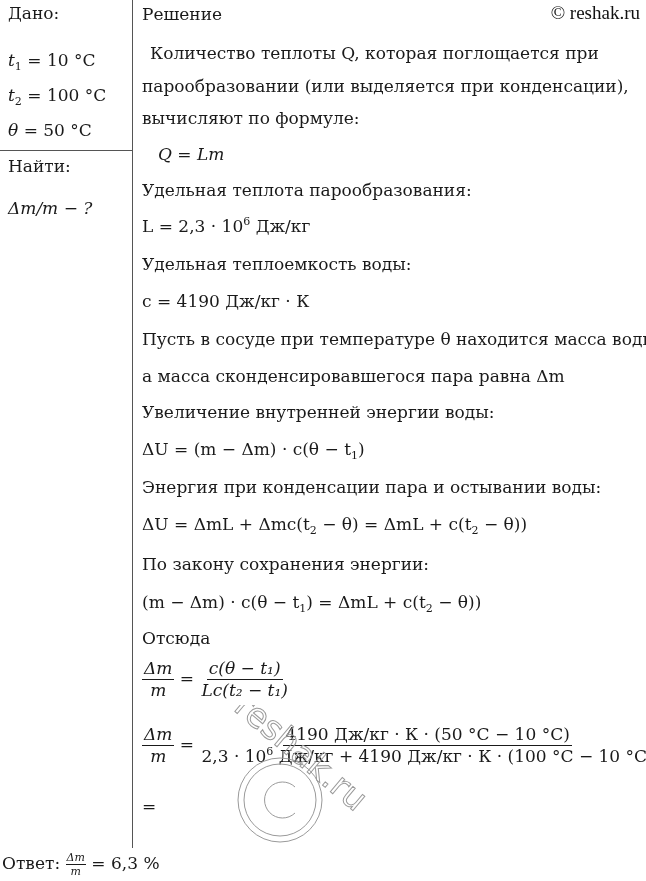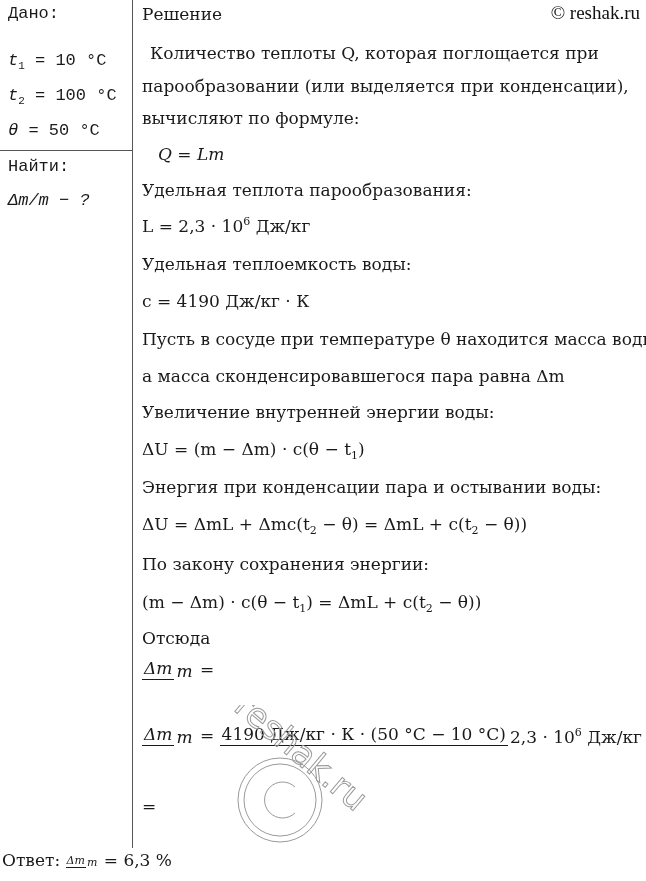--- a/index.html
+++ b/index.html
@@ -4,25 +4,25 @@
 <style>
   html, body { margin: 0; padding: 0; }
   body {
     width: 646px; height: 881px; background: #ffffff; position: relative; overflow: hidden;
     font-family: "DejaVu Serif", "Liberation Serif", serif; color: #1a1a1a;
     font-size: 17px;
   }
   .vline { position: absolute; left: 132px; top: 0; width: 1px; height: 848px; background: #555; }
   .hline { position: absolute; left: 0; top: 150px; width: 132px; height: 1px; background: #555; }
   .t { position: absolute; white-space: nowrap; line-height: 1; }
-  .given { left: 8px; font-family: Liberation Mono, monospace; }
+  .given { left: 8px; }
   .i { font-style: italic; }
   sub, sup { font-size: 11px; line-height: 0; }
   .copyright { position: absolute; right: 6px; top: 2px; font-family: "Liberation Serif", serif; font-size: 19px; color: #111; }
-  .frac { display: inline-flex; flex-direction: row; align-items: center; vertical-align: middle; }
+  .frac { display: inline-flex; flex-direction: column; align-items: center; vertical-align: middle; }
   .frac .num { border-bottom: 1px solid #1a1a1a; padding: 0 2px 2px 2px; }
   .frac .den { padding: 2px 2px 0 2px; }
   .smallfrac { font-size: 11px; }
   .smallfrac .num { padding: 0 1px 1px; }
   .smallfrac .den { padding: 1px 1px 0; }
   .wm { position: absolute; left: 185px; top: 705px; width: 230px; height: 150px; pointer-events: none; }
 </style>
 </head>
 <body>
 
@@ -30,21 +30,21 @@
 <div class="hline"></div>
 
 <div class="copyright">© reshak.ru</div>
 
 <div class="t given" style="top:5px;">Дано:</div>
 <div class="t given" style="top:52px;"><span class="i">t</span><sub>1</sub><span> = 10 °C</span></div>
 <div class="t given" style="top:87px;"><span class="i">t</span><sub>2</sub><span> = 100 °C</span></div>
 <div class="t given" style="top:122px;"><span class="i">θ</span><span> = 50 °C</span></div>
 
 <div class="t given" style="top:158px;">Найти:</div>
-<div class="t given i" style="top:192px;">Δm/m − ?</div>
+<div class="t given i" style="top:200px;">Δm/m − ?</div>
 
 <div class="t" style="left:142px; top:6px;">Решение</div>
 <div class="t" style="left:150px; top:45px;">Количество теплоты Q, которая поглощается при</div>
 <div class="t" style="left:142px; top:78px;">парообразовании (или выделяется при конденсации),</div>
 <div class="t" style="left:142px; top:110px;">вычисляют по формуле:</div>
 <div class="t i" style="left:158px; top:146px;">Q = Lm</div>
 <div class="t" style="left:142px; top:182px;">Удельная теплота парообразования:</div>
 <div class="t" style="left:142px; top:218px;"><span>L = 2,3 · 10</span><sup>6</sup><span> Дж/кг</span></div>
 <div class="t" style="left:142px; top:256px;">Удельная теплоемкость воды:</div>
 <div class="t" style="left:142px; top:293px;">c = 4190 Дж/кг · К</div>
@@ -57,20 +57,24 @@
 <div class="t" style="left:142px; top:556px;">По закону сохранения энергии:</div>
 <div class="t" style="left:142px; top:594px;"><span>(m − Δm) · c(θ − t</span><sub>1</sub><span>) =  ΔmL + c(t</span><sub>2</sub><span> − θ))</span></div>
 <div class="t" style="left:142px; top:630px;">Отсюда</div>
 
 <div class="t" style="left:142px; top:660px;">
   <span class="frac i">
       <span class="num">Δm</span>
       <span class="den">m</span>
     </span>
   <span> = </span>
+  <span class="frac i">
+      <span class="num">c(θ − t₁)</span>
+      <span class="den">Lc(t₂ − t₁)</span>
+    </span>
 </div>
 
 <div class="t" style="left:142px; top:726px;">
   <span class="frac i">
       <span class="num">Δm</span>
       <span class="den">m</span>
     </span>
   <span> = </span>
   <span class="frac">
       <span class="num">4190 Дж/кг · К · (50 °C − 10 °C)</span>

